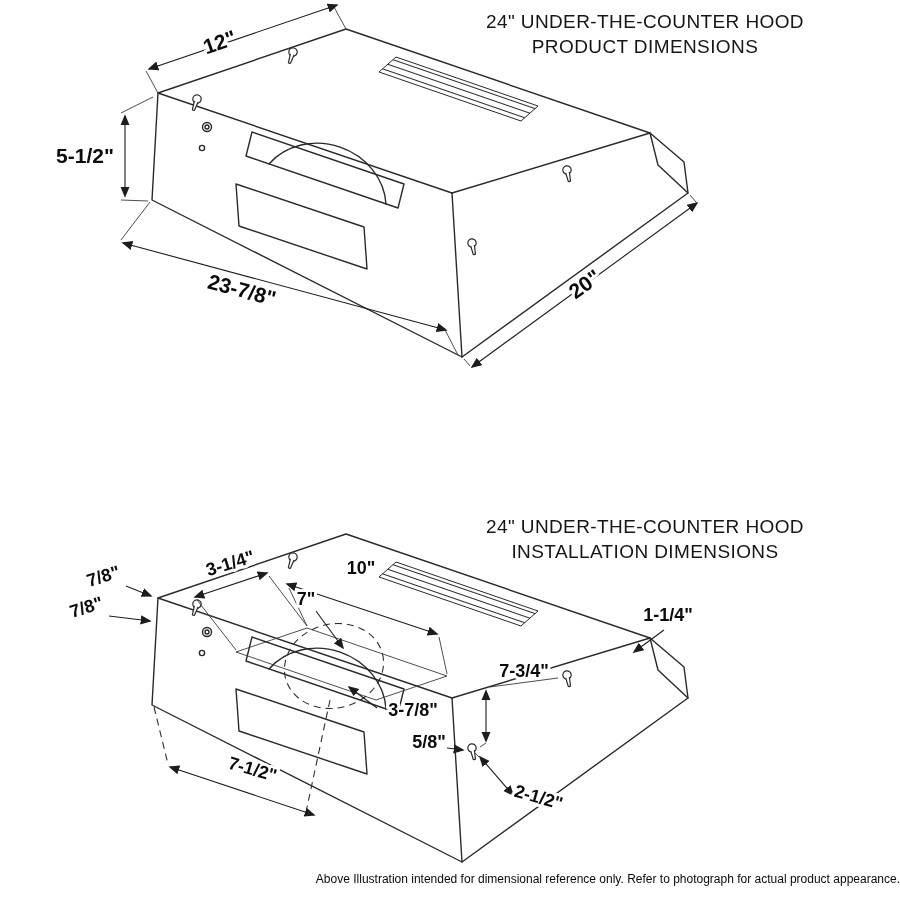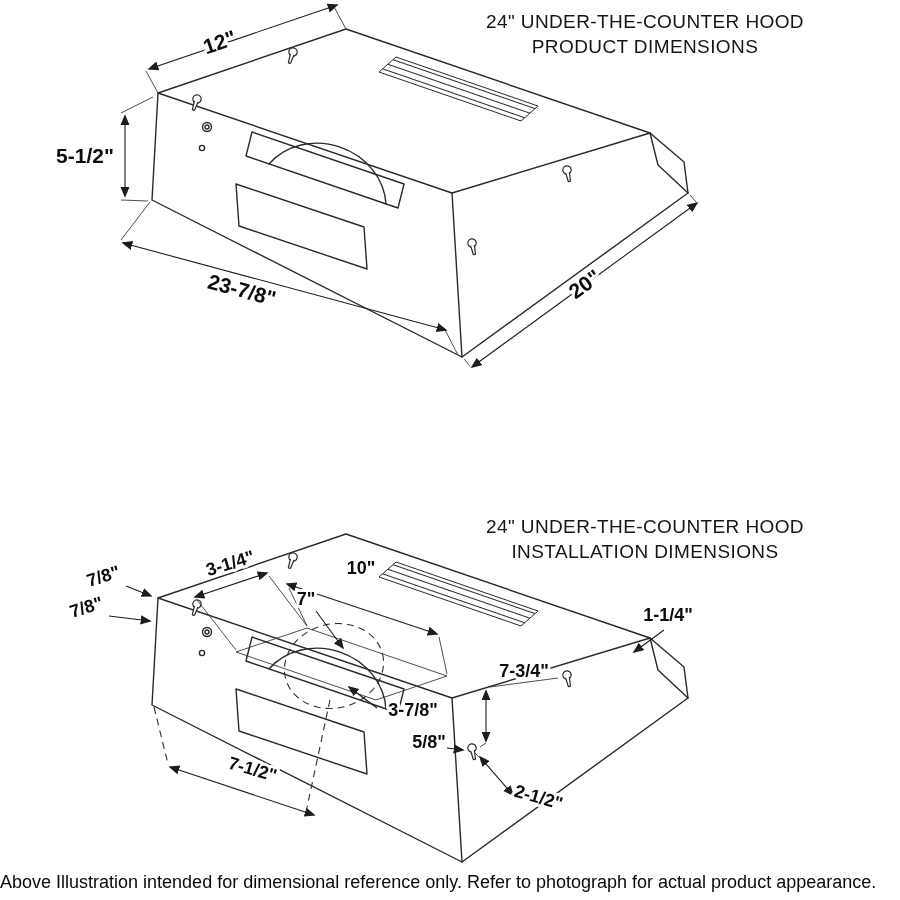--- a/index.html
+++ b/index.html
@@ -10,22 +10,22 @@
   .thin{fill:none;stroke:#3a3a3a;stroke-width:.9}
   .dash{fill:none;stroke:#2f2f2f;stroke-width:1.1;stroke-dasharray:7 5}
   .dimln{fill:none;stroke:#1d1d1d;stroke-width:1.1}
   .vent{fill:url(#hatch);stroke:#2a2a2a;stroke-width:1}
   .kh{fill:#fff;stroke:#2a2a2a;stroke-width:1.2}
   .t-title{font-size:19px;letter-spacing:.4px;fill:#161616;text-anchor:middle}
   .t-dim{font-size:21px;font-weight:700;fill:#0c0c0c;text-anchor:middle;
          paint-order:stroke;stroke:#fff;stroke-width:6px;stroke-linejoin:round}
   .t-dim2{font-size:18px;font-weight:700;fill:#0c0c0c;text-anchor:middle;
           paint-order:stroke;stroke:#fff;stroke-width:6px;stroke-linejoin:round}
-  .footnote{position:absolute;left:0;right:0;top:872px;text-align:left;
-            font-size:18px;color:#0a0a0a}
+  .footnote{position:absolute;left:0;right:0;top:872px;text-align:right;
+            font-size:12px;color:#0a0a0a}
 </style>
 </head>
 <body>
 
 <svg width="900" height="900" viewBox="0 0 900 900">
   <defs>
     <marker id="arr" viewBox="0 0 10 10" refX="8.5" refY="5" markerWidth="11" markerHeight="11" orient="auto-start-reverse" markerUnits="userSpaceOnUse">
       <path d="M0,0.8 L10,5 L0,9.2 Z" fill="#1d1d1d"></path>
     </marker>
     <pattern id="hatch" width="6" height="6" patternUnits="userSpaceOnUse" patternTransform="rotate(109)">

